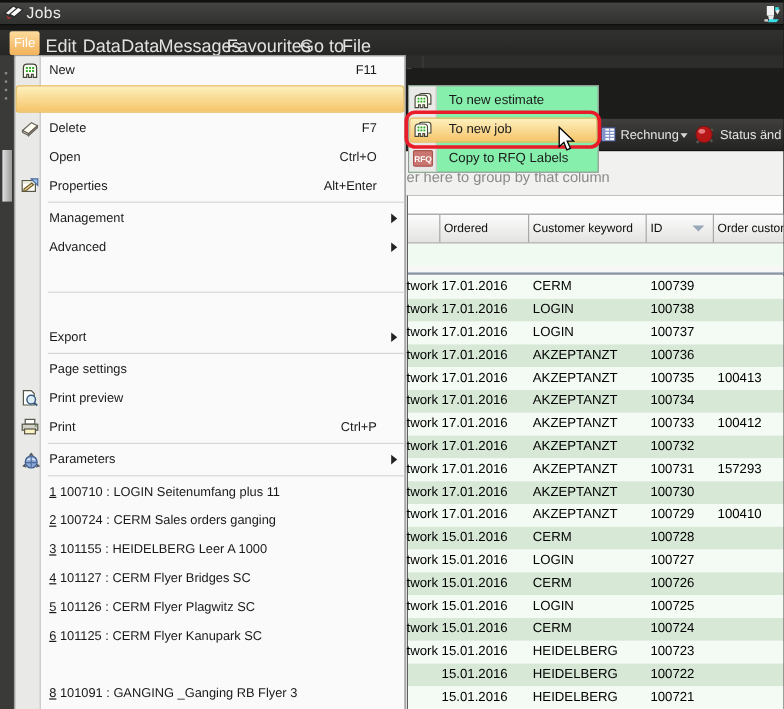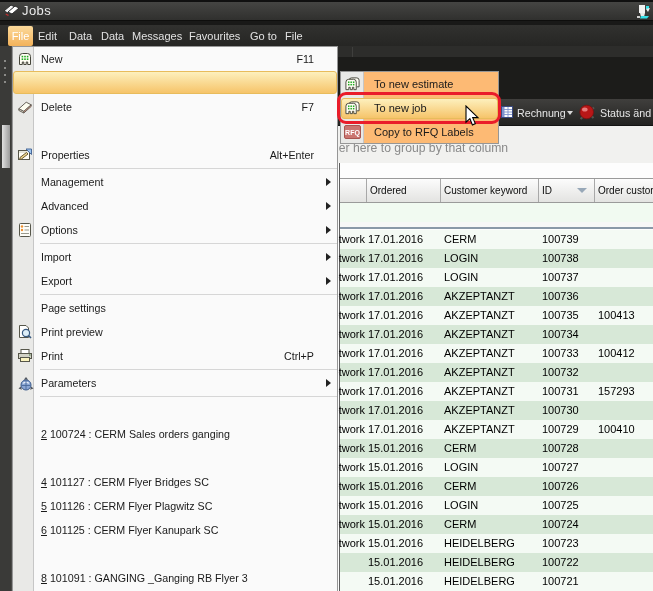--- a/index.html
+++ b/index.html
@@ -4,21 +4,21 @@
 html,body { width:653px; height:591px; overflow:hidden; }
 body { font-family:"Liberation Sans", sans-serif; position:relative; background:#1d1d1b; }
 .abs { position:absolute; }
 span { white-space:nowrap; }
 
 #title { left:0; top:0; width:653px; height:20px; background:linear-gradient(#454543,#30302e); border-top:2px solid #101010; }
 #titletxt { left:22px; top:3px; font-size:13px; color:#ededed; letter-spacing:0.4px; }
 #tband { left:0; top:20px; width:653px; height:5px; background:#191918; border-top:1px solid #0e0e0d; }
 
 #menubar { left:0; top:25px; width:653px; height:21px; background:linear-gradient(#31312f,#262624); }
-.mb { position:absolute; top:5px; font-size:11px; color:#e2e2e2; }
+.mb { position:absolute; top:5px; font-size:15px; color:#e2e2e2; }
 #filebtn { left:8px; top:1px; width:25px; height:20px; background:linear-gradient(#fcda9c,#f3b25a); border-radius:2px; color:#fff; font-size:11px; text-align:center; line-height:20px; position:absolute; }
 
 #band1 { left:12px; top:46px; width:641px; height:11px; background:#2d2d2b; }
 #band2 { left:12px; top:57px; width:641px; height:42px; background:#1c1c1a; }
 #toolbar { left:338px; top:99px; width:315px; height:27px; background:linear-gradient(#403f3d,#232321); border-bottom:1px solid #141413; color:#e6e6e6; font-size:10.7px; }
 #groupbar { left:338px; top:126px; width:315px; height:37px; background:#f1f1ef; }
 #grouptxt { position:absolute; left:-109px; top:15px; color:#8a8a8a; font-size:12.2px; }
 #whiteband { left:338px; top:163px; width:315px; height:428px; background:#fdfdfd; }
 
 #vline { left:339px; top:163px; width:1px; height:428px; background:#5f5f5f; }
@@ -44,21 +44,21 @@
 #gutter { position:absolute; left:0; top:0; width:21px; height:544px; background:#e9e9e7; border-right:1px solid #c6c6c6; }
 .mi { position:absolute; left:0px; width:324px; height:24px; font-size:10.7px; color:#1a1a1a; }
 .mi .lbl { position:absolute; left:28px; top:6px; }
 .mi .sc { position:absolute; right:23px; top:6px; }
 .mi .arr { position:absolute; right:6px; top:8px; width:0; height:0; border-left:5px solid #222; border-top:4px solid transparent; border-bottom:4px solid transparent; }
 .mi .ic { position:absolute; left:4px; top:4px; }
 .msep { position:absolute; left:27px; width:297px; height:1px; background:#d6d6d6; }
 #hilite { position:absolute; left:0px; top:24px; width:324px; height:23px; background:linear-gradient(#fdf0bd,#f6c46a); border:1px solid #e8bc5c; border-radius:3px; }
 u { text-decoration:underline; }
 
-#submenu { left:340px; top:71px; width:159px; height:73px; background:#fdba74; border:1px solid #969696; }
+#submenu { left:340px; top:71px; width:159px; height:73px; background:#86efac; border:1px solid #969696; }
 #sgutter { position:absolute; left:0; top:0; width:23px; height:71px; background:#e9e9e7; border-right:1px solid #c6c6c6; }
 .si { position:absolute; left:0px; width:157px; height:24px; font-size:11px; color:#1a1a1a; }
 .si .lbl { position:absolute; left:33px; top:6px; }
 .si .ic { position:absolute; left:3px; top:4px; }
 #shilite { position:absolute; left:0px; top:26px; width:157px; height:21px; background:linear-gradient(#fdf0bd,#f6c46a); border:1px solid #e8bc5c; border-radius:3px; }
 #redrect { left:337px; top:92px; width:164px; height:32px; border:3px solid #ea1c2a; border-radius:9px; }
 </style></head>
 <body>
 <div class="abs" id="title"></div>
 <svg class="abs" style="left:3px;top:3px" width="18" height="16" viewBox="0 0 18 16">
@@ -273,52 +273,40 @@
     </div>
 <div class="mi" style="top:48px">
       <span class="lbl">Delete</span>
       <span class="sc">F7</span>
       <span class="ic"><svg width="16" height="16" viewBox="0 0 16 16">
           <polygon points="1.8,9.8 9.2,3.2 14.2,5.8 6.8,12.4" fill="#fcfcf0" stroke="#66625a"></polygon>
           <polygon points="1.8,9.8 6.8,12.4 6.8,14 1.8,11.4" fill="#efe8d8" stroke="#66625a"></polygon>
           <polygon points="6.8,12.4 14.2,5.8 14.2,7.4 6.8,14" fill="#f0a38e" stroke="#66625a"></polygon>
         </svg></span>
     </div>
+<div class="mi" style="top:72px">
+      <span class="lbl">Open</span>
+      <span class="sc">Ctrl+O</span>
+    </div>
 <div class="mi" style="top:123px">
       <span class="lbl">Management</span>
       <span class="arr"></span>
     </div>
 <div class="mi" style="top:96px">
       <span class="lbl">Properties</span>
       <span class="sc">Alt+Enter</span>
       <span class="ic"><svg width="16" height="16" viewBox="0 0 16 16">
           <rect x="1.5" y="3.5" width="11" height="9" fill="#fffef6" stroke="#56564a"></rect>
           <rect x="2" y="4" width="10" height="2" fill="#e6e6da"></rect>
           <polygon points="9,2 14.5,2 14.5,7.5" fill="#9cc4ee" stroke="#4a6a9a"></polygon>
           <polygon points="3,10.5 9.5,5.5 11,7 4.5,12 2.8,12.3" fill="#f0d890" stroke="#6a5a30"></polygon>
         </svg></span>
     </div>
 <div class="mi" style="top:147px">
       <span class="lbl">Advanced</span>
-      <span class="arr"></span>
-    </div>
-<div class="mi" style="top:171px">
-      <span class="lbl">Options</span>
-      <span class="arr"></span>
-      <span class="ic"><svg width="16" height="16" viewBox="0 0 16 16">
-          <rect x="2.5" y="1.5" width="11" height="13" fill="#fdfdf8" stroke="#56564a" rx="1"></rect>
-          <circle cx="5" cy="4.5" r="1.2" fill="#f09030"></circle>
-          <rect x="7.5" y="4" width="4.5" height="1" fill="#9a9a8e"></rect>
-          <circle cx="5" cy="8" r="1.2" fill="#f09030"></circle>
-          <rect x="7.5" y="7.5" width="4.5" height="1" fill="#9a9a8e"></rect>
-          <rect x="4" y="11" width="8" height="1" fill="#9a9a8e"></rect>
-        </svg></span>
-    </div>
-<div class="mi" style="top:198px">
-      <span class="lbl">Import</span>
       <span class="arr"></span>
     </div>
 <div class="mi" style="top:222px">
       <span class="lbl">Export</span>
       <span class="arr"></span>
     </div>
 <div class="mi" style="top:249px">
       <span class="lbl">Page settings</span>
     </div>
 <div class="mi" style="top:273px">
@@ -344,22 +332,28 @@
       <span class="arr"></span>
       <span class="ic"><svg width="18" height="17" viewBox="0 0 18 17">
           <path d="M9 2 L11.2 4.8 L6.8 4.8 Z" fill="#51565e"></path>
           <path d="M1.5 13.5 L5 14.8 L3.7 11.4 Z" fill="#51565e"></path>
           <path d="M16.5 13.5 L13 14.8 L14.3 11.4 Z" fill="#51565e"></path>
           <circle cx="9" cy="10" r="5" fill="#8aa6d4" stroke="#3a5a8a"></circle>
           <path d="M5.8 8.2 Q9 6.6 12.2 8.2" stroke="#e8f0fa" stroke-width="1.2" fill="none"></path>
           <path d="M9 5.5 v9 M4.5 10.5 h9" stroke="#4a6a9a" stroke-width="0.9"></path>
         </svg></span>
     </div>
+<div class="mi" style="top:351px">
+      <span class="lbl"><u>1</u> 100710 : LOGIN Seitenumfang plus 11</span>
+    </div>
 <div class="mi" style="top:375px">
       <span class="lbl"><u>2</u> 100724 : CERM Sales orders ganging</span>
+    </div>
+<div class="mi" style="top:399px">
+      <span class="lbl"><u>3</u> 101155 : HEIDELBERG Leer A 1000</span>
     </div>
 <div class="mi" style="top:423px">
       <span class="lbl"><u>4</u> 101127 : CERM Flyer Bridges SC</span>
     </div>
 <div class="mi" style="top:447px">
       <span class="lbl"><u>5</u> 101126 : CERM Flyer Plagwitz SC</span>
     </div>
 <div class="mi" style="top:471px">
       <span class="lbl"><u>6</u> 101125 : CERM Flyer Kanupark SC</span>
     </div>

